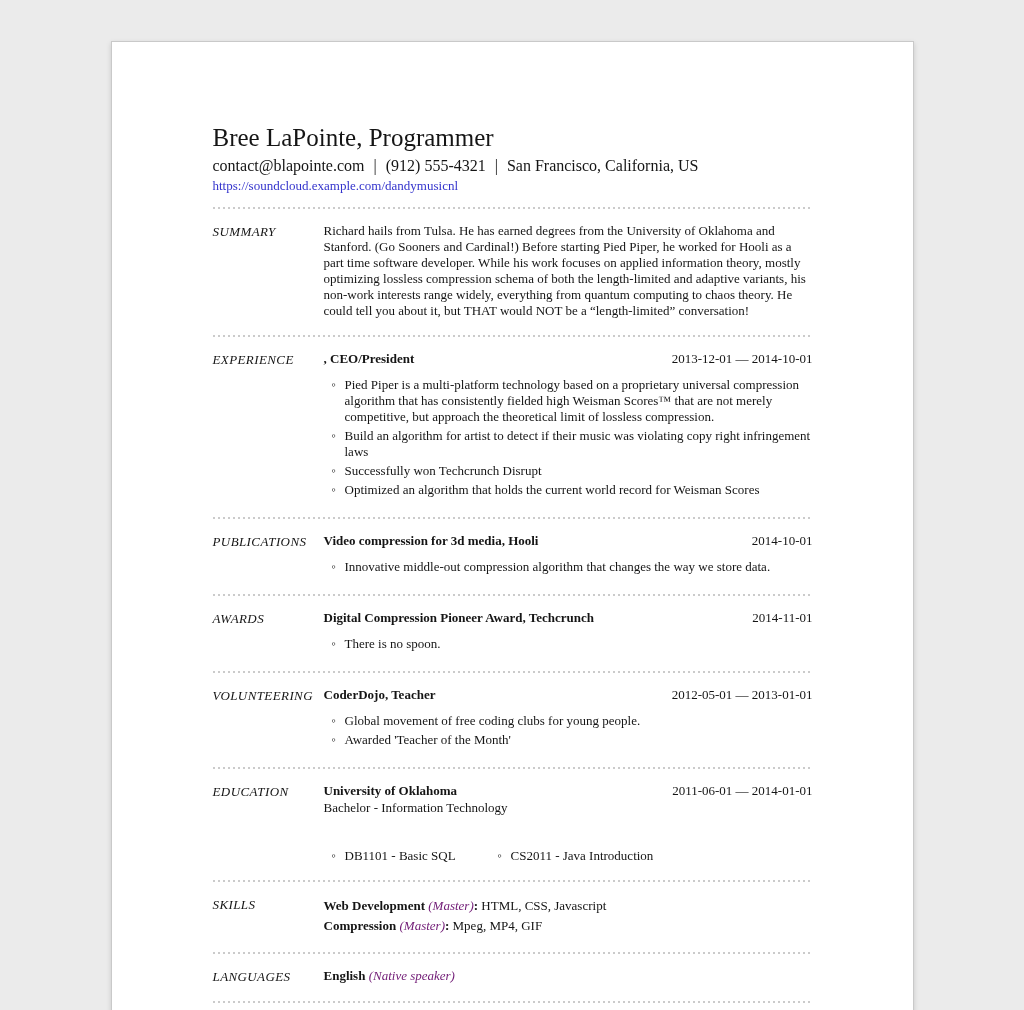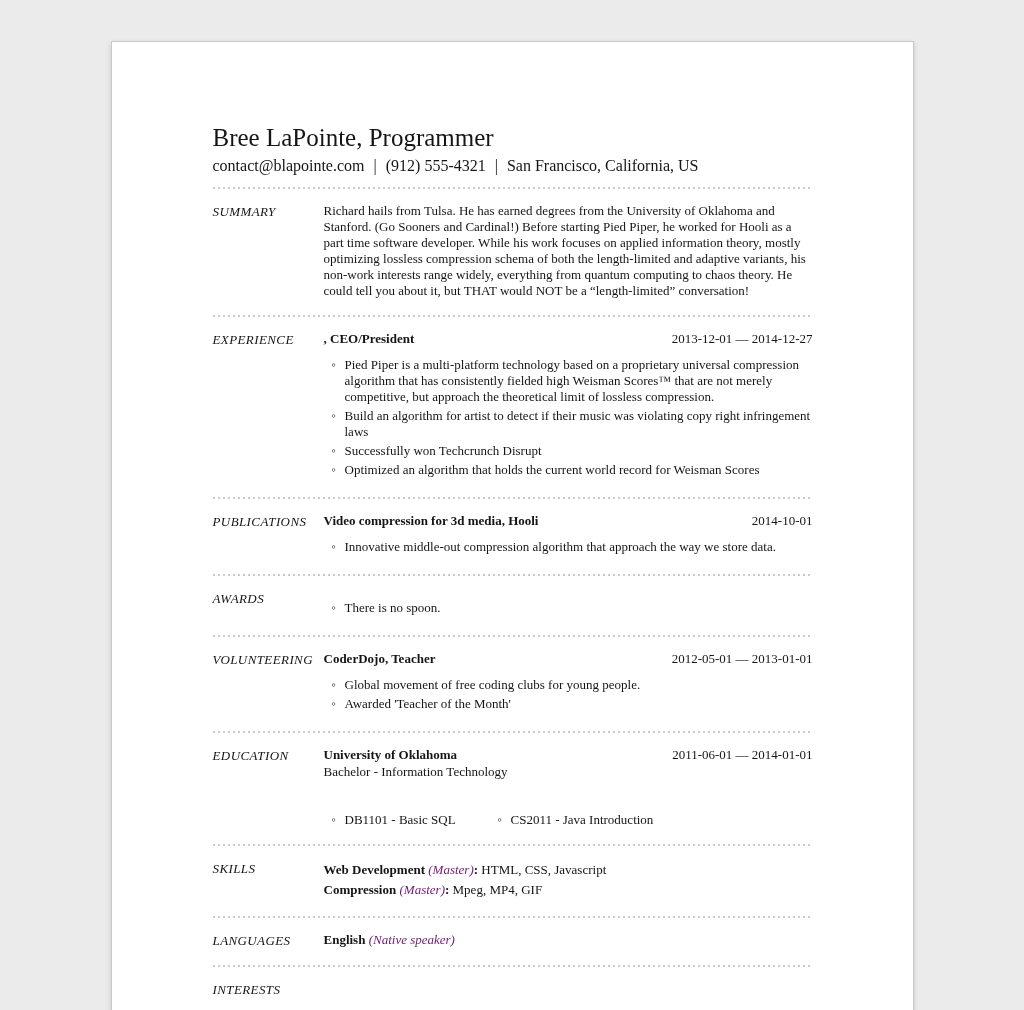--- a/index.html
+++ b/index.html
@@ -97,69 +97,74 @@
 </head>
 <body>
 
 <div class="paper">
 
   <div class="header-block">
     <h1 class="name">Bree LaPointe, Programmer</h1>
     <div class="contact-line">
       <span>contact@blapointe.com</span><span class="contact-sep">|</span><span>(912) 555-4321</span><span class="contact-sep">|</span><span>San Francisco, California, US</span>
     </div>
+    <a class="website" href="#">https://soundcloud.example.com/dandymusicnl</a>
   </div>
 
   <div class="divider"></div>
 
   <div class="section">
     <div class="section-label">SUMMARY</div>
     <div class="section-body">
       <div>Richard hails from Tulsa. He has earned degrees from the University of Oklahoma and Stanford. (Go Sooners and Cardinal!) Before starting Pied Piper, he worked for Hooli as a part time software developer. While his work focuses on applied information theory, mostly optimizing lossless compression schema of both the length-limited and adaptive variants, his non-work interests range widely, everything from quantum computing to chaos theory. He could tell you about it, but THAT would NOT be a “length-limited” conversation!</div>
     </div>
   </div>
 
   <div class="divider"></div>
 
   <div class="section">
     <div class="section-label">EXPERIENCE</div>
     <div class="section-body">
       <div class="entry-head">
         <span class="entry-title">, CEO/President</span>
-        <span class="entry-date">2013-12-01 — 2014-12-27</span>
+        <span class="entry-date">2013-12-01 — 2014-10-01</span>
       </div>
       <ul class="bullets">
         <li>Pied Piper is a multi-platform technology based on a proprietary universal compression algorithm that has consistently fielded high Weisman Scores™ that are not merely competitive, but approach the theoretical limit of lossless compression.</li>
         <li>Build an algorithm for artist to detect if their music was violating copy right infringement laws</li>
         <li>Successfully won Techcrunch Disrupt</li>
         <li>Optimized an algorithm that holds the current world record for Weisman Scores</li>
       </ul>
     </div>
   </div>
 
   <div class="divider"></div>
 
   <div class="section">
     <div class="section-label">PUBLICATIONS</div>
     <div class="section-body">
       <div class="entry-head">
         <span class="entry-title">Video compression for 3d media, Hooli</span>
         <span class="entry-date">2014-10-01</span>
       </div>
       <ul class="bullets">
-        <li>Innovative middle-out compression algorithm that approach the way we store data.</li>
+        <li>Innovative middle-out compression algorithm that changes the way we store data.</li>
       </ul>
     </div>
   </div>
 
   <div class="divider"></div>
 
   <div class="section">
     <div class="section-label">AWARDS</div>
     <div class="section-body">
+      <div class="entry-head">
+        <span class="entry-title">Digital Compression Pioneer Award, Techcrunch</span>
+        <span class="entry-date">2014-11-01</span>
+      </div>
       <ul class="bullets">
         <li>There is no spoon.</li>
       </ul>
     </div>
   </div>
 
   <div class="divider"></div>
 
   <div class="section">
     <div class="section-label">VOLUNTEERING</div>

